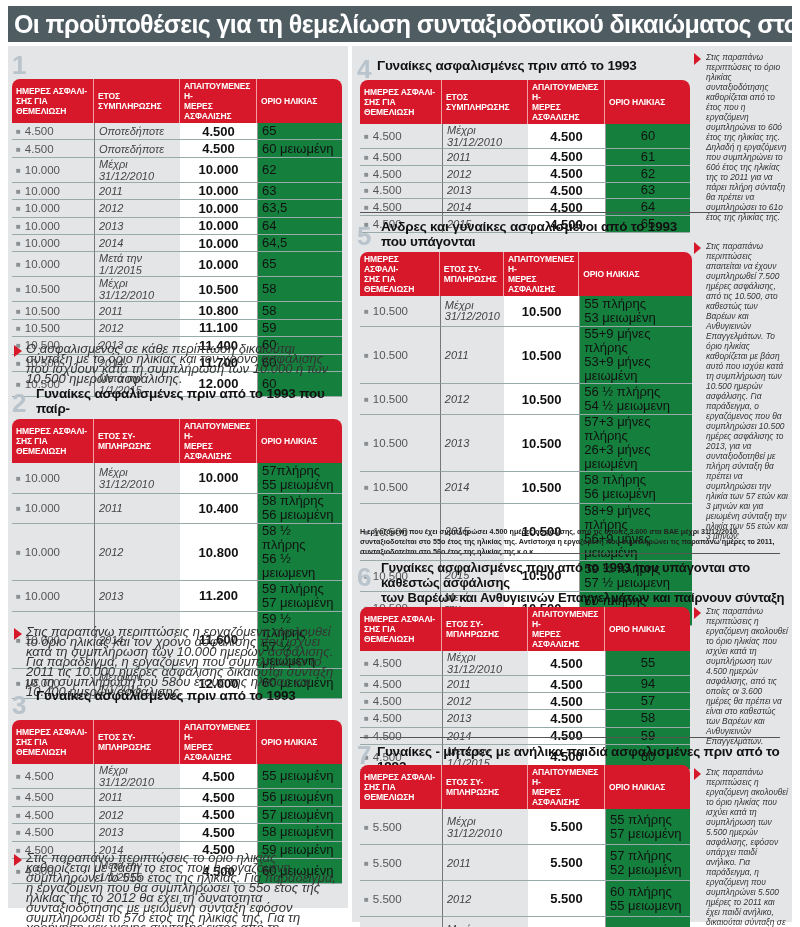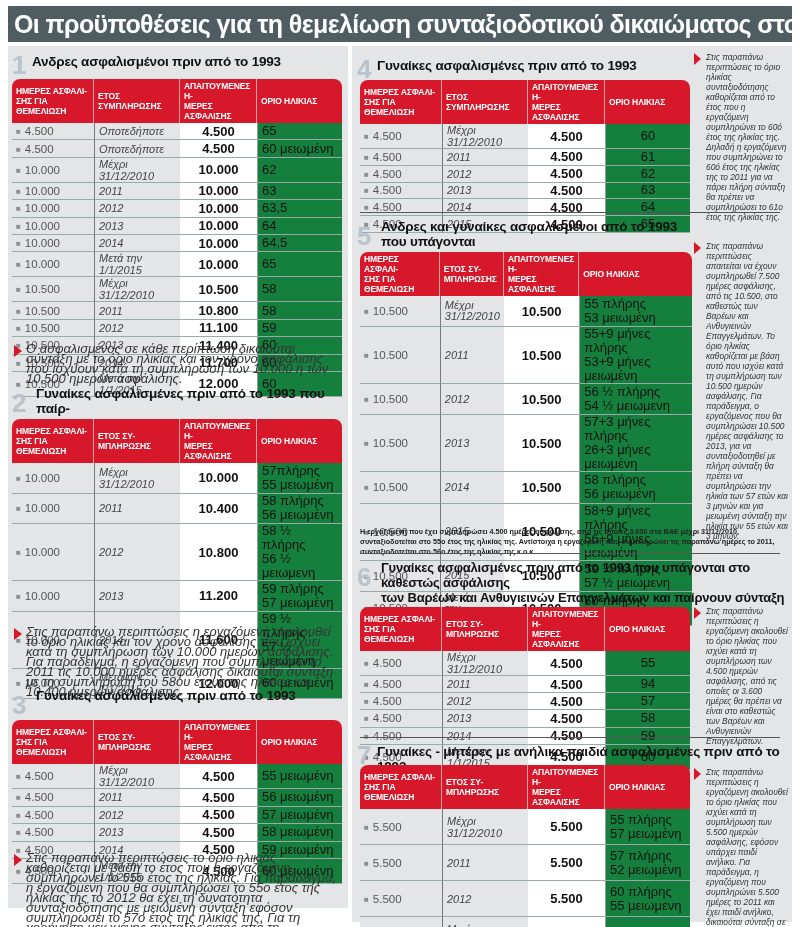--- a/index.html
+++ b/index.html
@@ -33,21 +33,20 @@
 <body>
 
 <div class="title-bar"><span>Οι προϋποθέσεις για τη θεμελίωση συνταξιοδοτικού δικαιώματος στο ΙΚΑ</span></div>
 
 <div class="panel left-panel"></div>
 <div class="panel right-panel"></div>
 
 <div class="section" style="left:12px; top:54px; width:330px;">
   <div class="sec-title">
     <span class="sec-num">1</span>
-    <span>Ανδρες ασφαλισμένοι πριν από το 1993</span>
   </div>
 </div>
 <table style="left:12px; top:79px; width:330px;">
   <colgroup>
       <col style="width:82px">
       <col style="width:86px">
       <col style="width:77px">
       <col style="width:85px">
     </colgroup>
   <thead>

